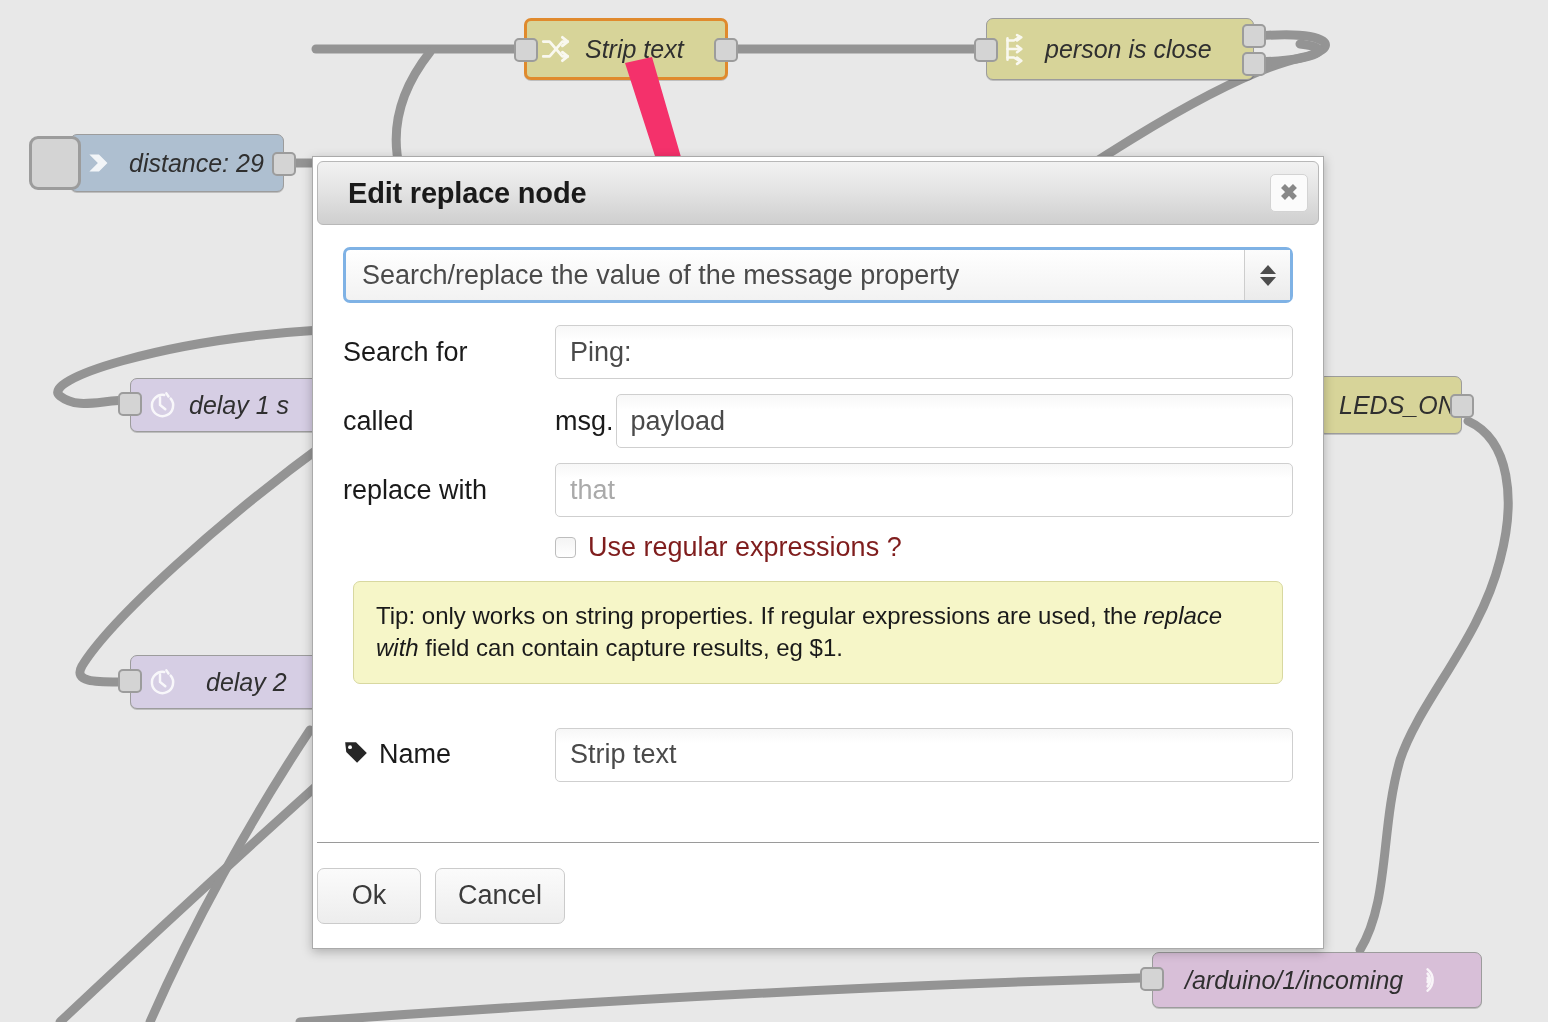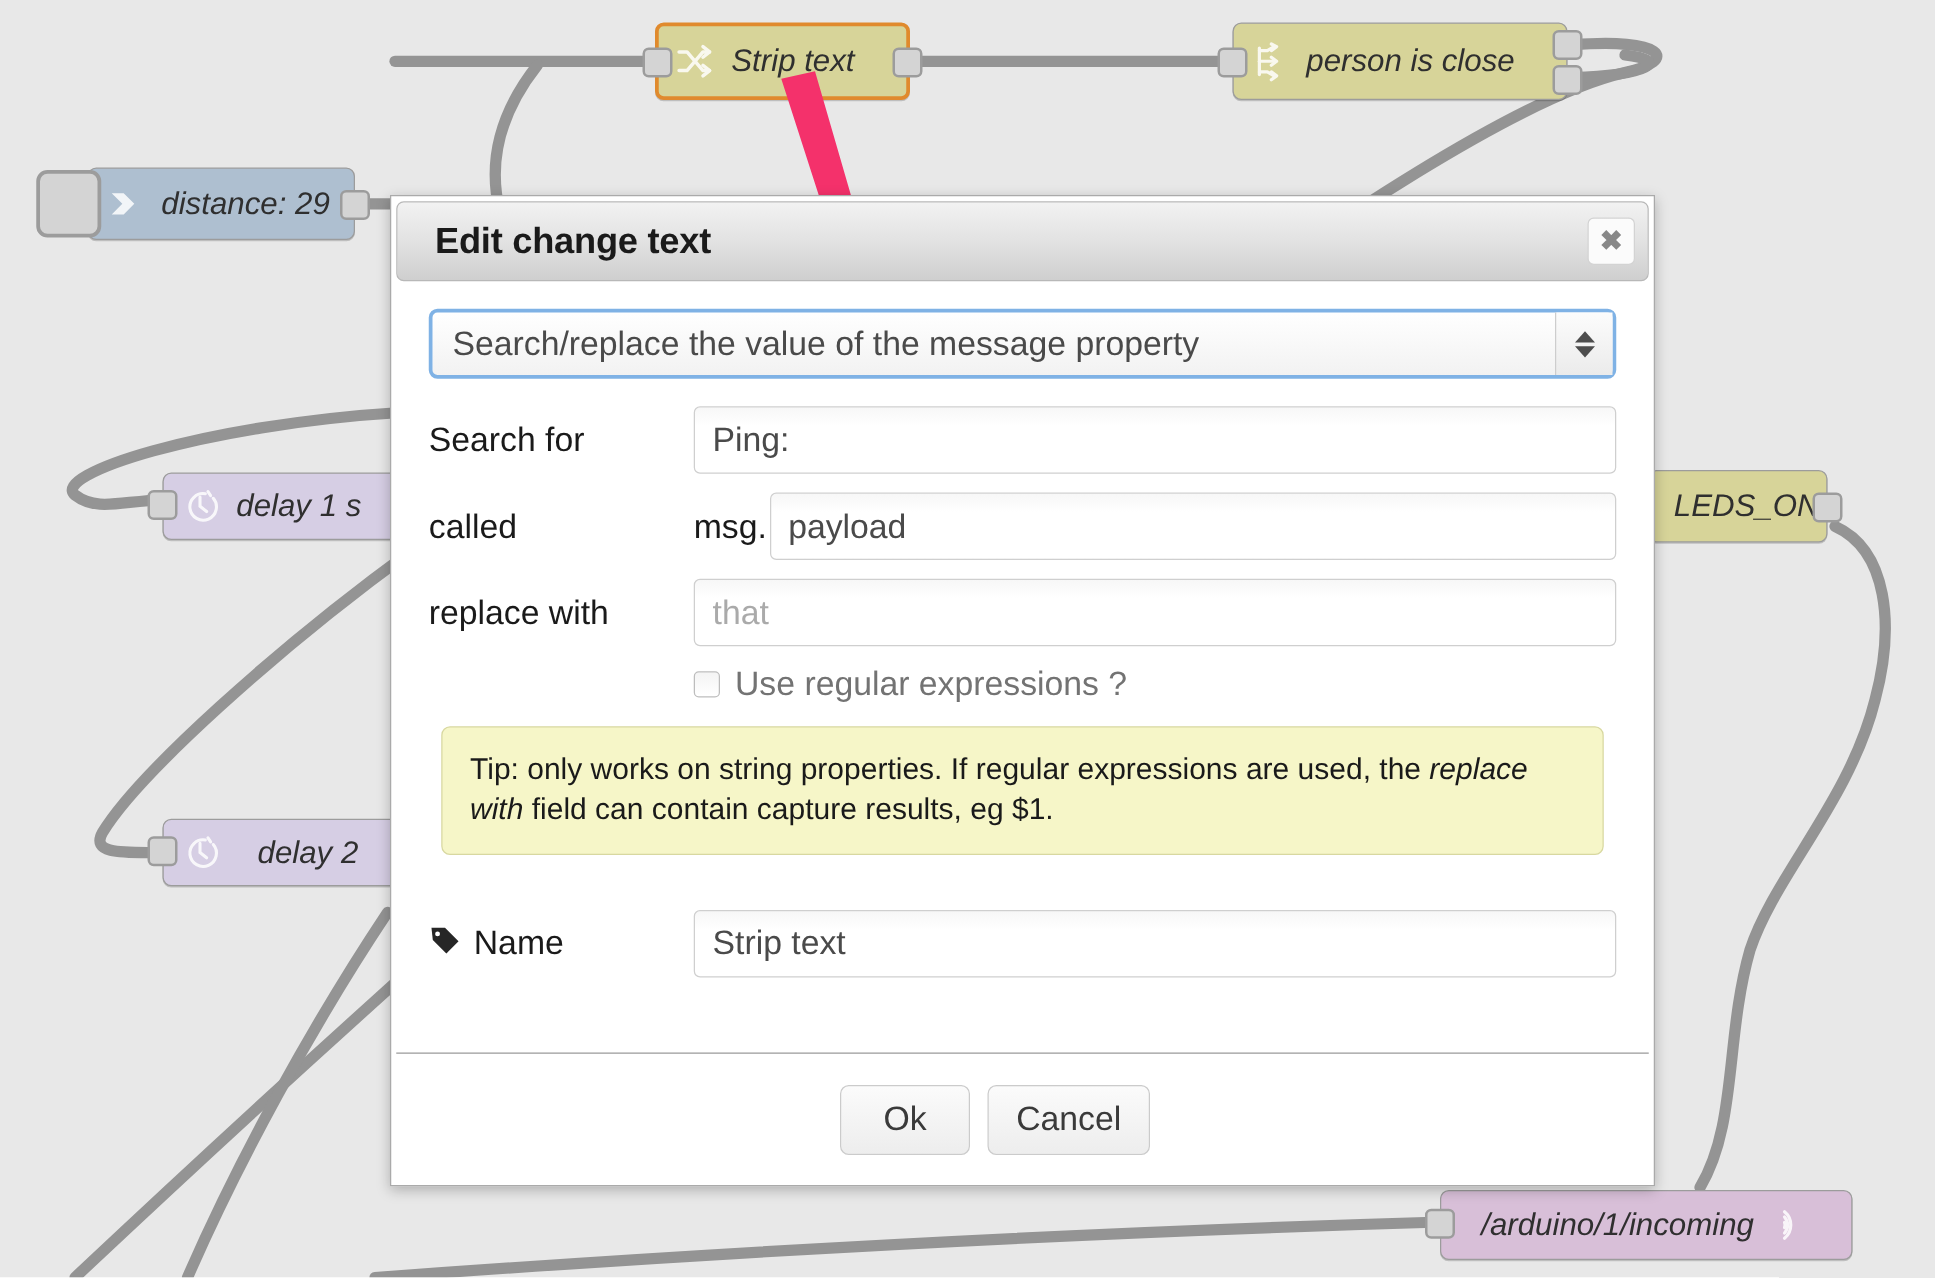--- a/index.html
+++ b/index.html
@@ -197,21 +197,21 @@
     align-items: center;
     margin: 14px 0 18px 212px;
   }
   .chkbox {
     width: 21px; height: 21px;
     border: 1px solid #bdbdbd;
     border-radius: 4px;
     background: linear-gradient(to bottom, #f4f4f4, #ffffff);
     margin-right: 12px;
   }
-  .chk-label { font-size: 27px; color: #737373; }
+  .chk-label { font-size: 27px; color: #7f1d1d; }
 
   #tip {
     margin: 6px 10px 0 10px;
     background: #f6f6c8;
     border: 1px solid #d8d8a0;
     border-radius: 7px;
     padding: 18px 22px;
     font-size: 24px;
     line-height: 1.35;
     color: #1a1a1a;
@@ -231,21 +231,21 @@
   .tag-icon { width: 26px; height: 26px; margin-right: 10px; }
 
   #dlg-footer {
     position: absolute;
     left: 0; right: 0; bottom: 0;
     height: 106px;
     border-top: 1px solid #9a9a9a;
     margin: 0 4px;
     display: flex;
     align-items: center;
-    justify-content: center;
+    justify-content: flex-start;
     padding-right: 44px;
     gap: 14px;
   }
   .btn {
     min-width: 104px;
     height: 56px;
     border: 1px solid #cbcbcb;
     border-radius: 7px;
     background: linear-gradient(to bottom, #fbfbfb 0%, #ededed 100%);
     font-size: 27px;
@@ -372,21 +372,21 @@
     <span class="port in" style="top:14px;"></span>
   </div>
 
   <svg id="arrow" width="140" height="180" viewBox="0 0 140 180">
     <polygon points="45,8 72,2 112,140 133,122 100,178 58,118 83,126" fill="#f4316b"></polygon>
   </svg>
 
   <div id="dialog">
 
     <div id="dlg-titlebar">
-      <span id="dlg-title">Edit change text</span>
+      <span id="dlg-title">Edit replace node</span>
       <span id="dlg-close">✖</span>
     </div>
 
     <div id="dlg-body">
 
       <div class="sel-wrap">
         <span class="sel-text">Search/replace the value of the message property</span>
         <span class="sel-arrows">
           <span class="tri-up"></span>
           <span class="tri-down"></span>

